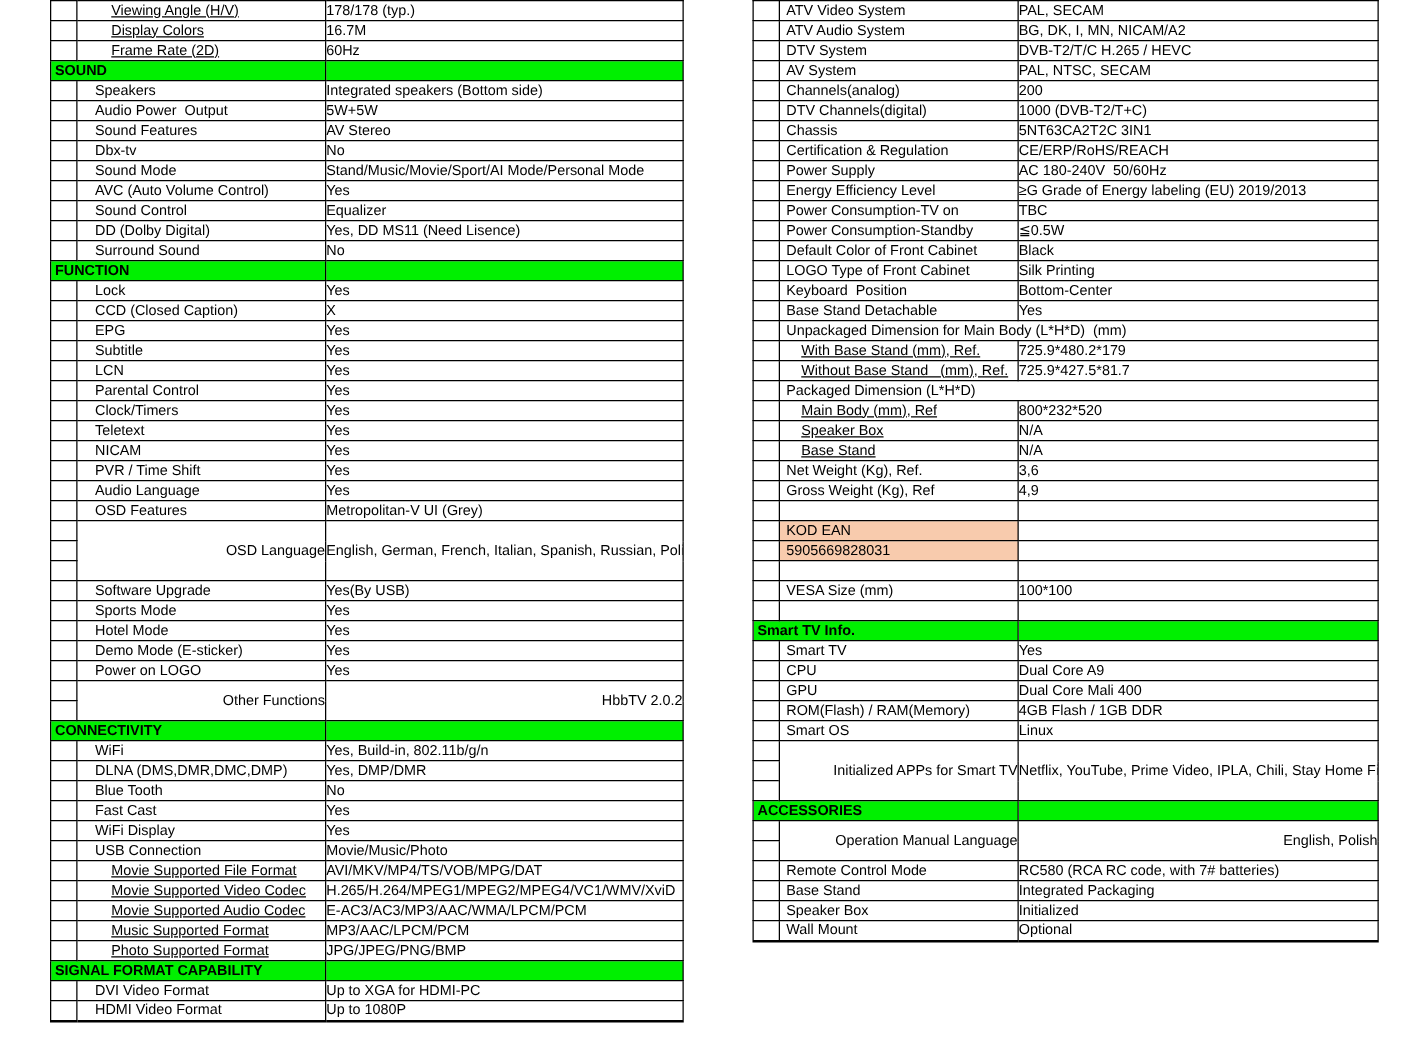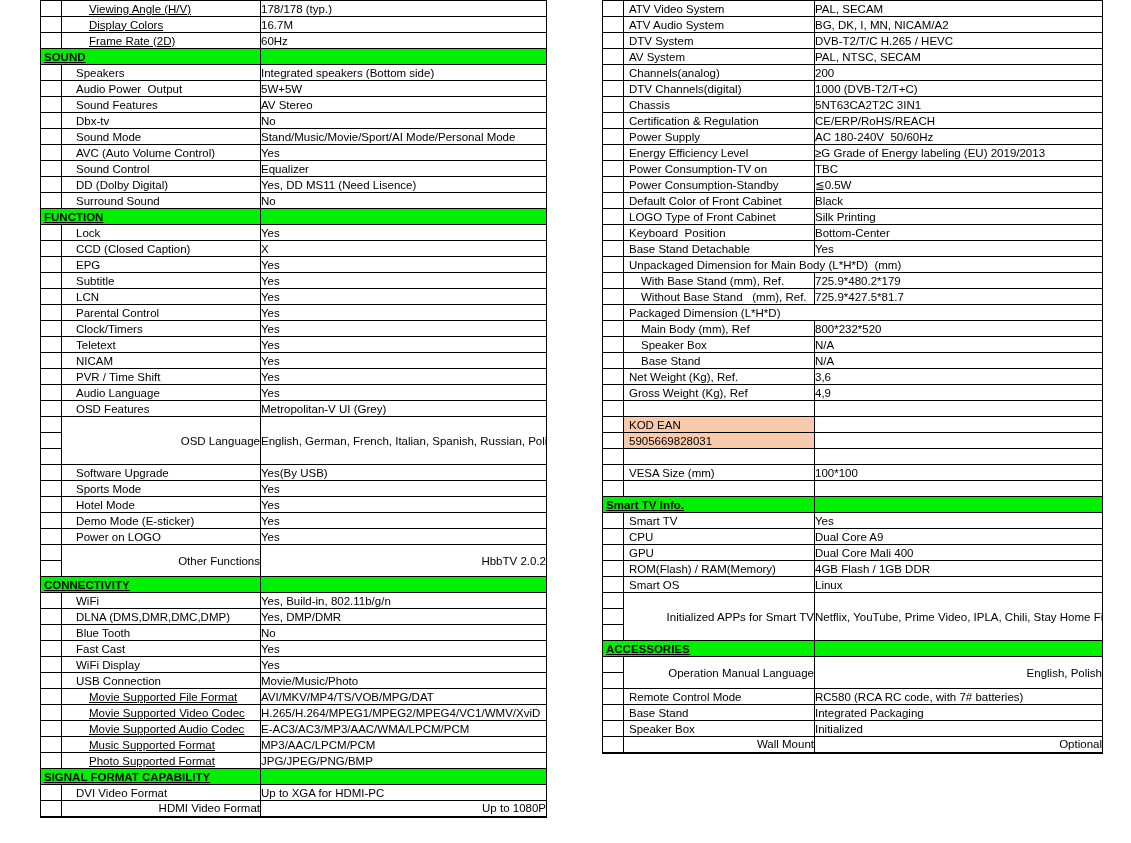--- a/index.html
+++ b/index.html
@@ -22,29 +22,29 @@
     line-height:14px;white-space:pre;
   }
   
   td.marker{border:3px solid var(--grid,#000);border-left-width:4px;border-right-width:4px;}
   tr.spacer td.marker{border:1px solid var(--grid,#000);}
   td.label{padding:0 2px 0 14px;}
   td.value{padding:0 2px 0 4px;}
   #left-table  td.lvl1{padding-left:14px;}
   #left-table  td.lvl2{padding-left:27px;text-decoration:underline;}
   #right-table td.lvl1{padding-left:5px;}
-  #right-table td.lvl2{padding-left:17px;}
+  #right-table td.lvl2{padding-left:17px;text-decoration:underline;}
   tr.section td{
     background:var(--green,#00F000);
     font-weight:bold;
   }
-  tr.section td.head{padding-left:3px;text-decoration:underline;}
+  tr.section td.head{padding-left:3px;}
   td.orange{background:var(--orange,#F8CBAD);}
   td.wrap{white-space:pre-wrap;line-height:15px;text-align:right;}
-  table.spec tr:last-child td{border-bottom-width:2px;text-align:right;}
+  table.spec tr:last-child td{border-bottom-width:2px;}
 </style>
 </head>
 <body style="--green: #00F000; --orange: #F8CBAD; --grid: #000000; --page-bg: #FFFFFF;">
 
 <table class="spec" id="left-table">
   <colgroup>
     <col style="width:21px">
       <col style="width:199px">
       <col style="width:286px">
   </colgroup>

